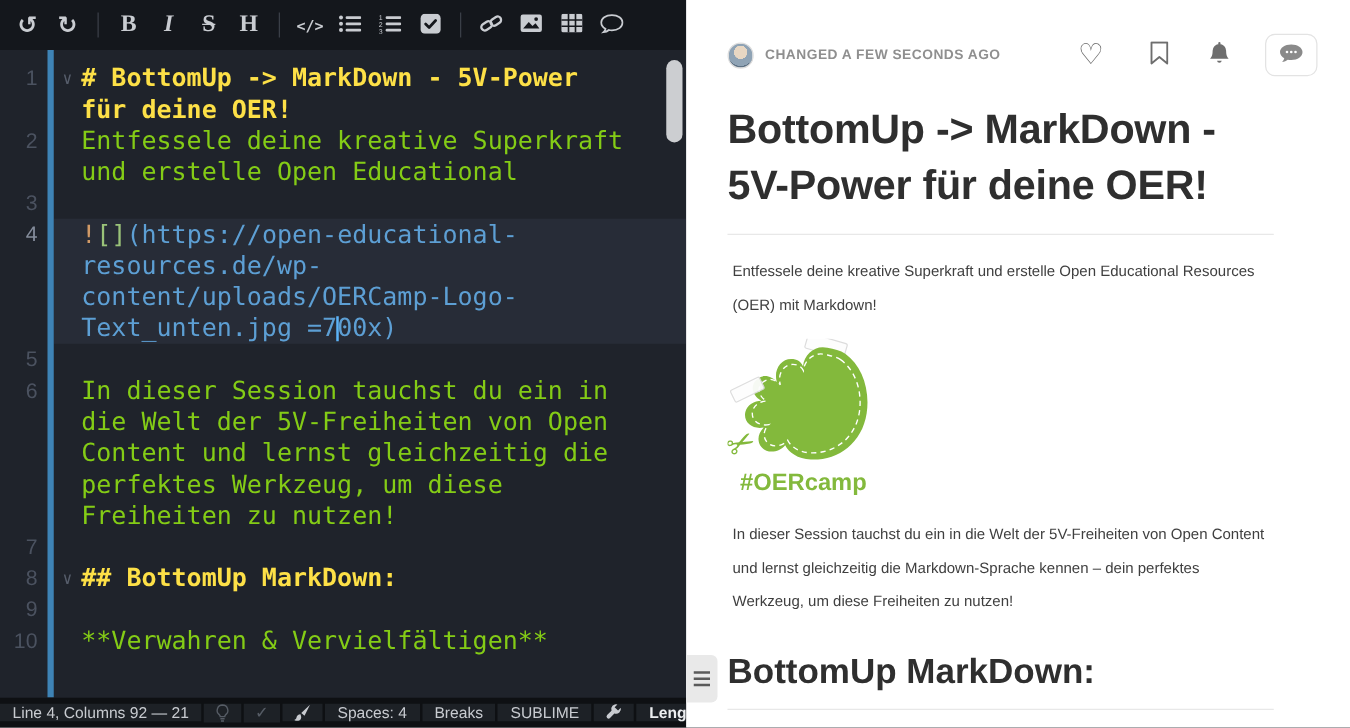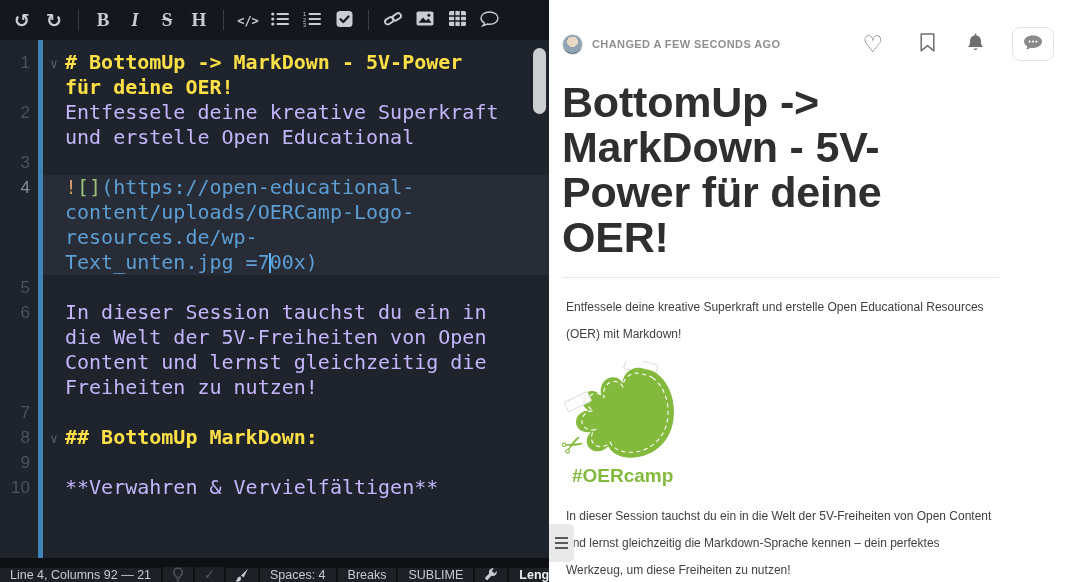--- a/index.html
+++ b/index.html
@@ -21,51 +21,51 @@
   .code-area{flex:1 1 auto;position:relative;overflow:hidden;background:#1f232b;}
   .change-bar{position:absolute;left:38px;top:0;bottom:0;width:5px;background:#3e83b5;}
   .code-lines{position:absolute;top:10px;left:0;right:0;font-family:"DejaVu Sans Mono",monospace;font-size:20px;line-height:25px;}
   .cm-line{position:relative;padding-left:65px;}
   .cm-line.active{background:linear-gradient(90deg,transparent 43px,#272c37 43px);}
   .lnum{position:absolute;left:0;top:0;width:30px;text-align:right;color:#4b5260;font-size:17px;line-height:25px;font-family:"Liberation Sans",sans-serif;}
   .cm-line.active .lnum{color:#848c9b;}
   .fold{position:absolute;left:45px;top:1px;width:18px;text-align:center;color:#565d6b;font-size:13px;line-height:25px;}
   .row{height:25px;white-space:pre;}
   .tok-h{color:#fde047;font-weight:bold;}
-  .tok-t{color:#c4b5fd;}
+  .tok-t{color:#84cc16;}
   .tok-u{color:#5d9fd4;}
   .tok-b{color:#d19a66;}
   .tok-k{color:#9ac379;}
   .caret{display:inline-block;width:2px;height:20px;background:#5cb3f8;vertical-align:-4px;margin:0 -1px;}
   .scroll-thumb{position:absolute;right:3px;top:8px;width:13px;height:66px;border-radius:7px;background:#ccced1;}
 
-  .statusbar{flex:0 0 24px;height:24px;background:#0e1013;display:flex;align-items:flex-end;font-size:12.5px;color:#c8cbd0;overflow:hidden;}
+  .statusbar{flex:0 0 24px;height:24px;background:#0e1013;display:flex;align-items:center;font-size:12.5px;color:#c8cbd0;overflow:hidden;}
   .sb-seg{background:#1d2126;margin-right:2px;display:flex;align-items:center;padding:0 10px;white-space:nowrap;}
   .sb-seg.icon-seg{padding:0 9px;}
   .sb-seg.dim{color:#565c65;}
   .sb-seg.bold{font-weight:bold;color:#eceef0;}
   .sb-seg.grow{flex:1;}
   .sb-check{font-size:13px;font-family:"DejaVu Sans",sans-serif;}
 
   
-  .preview-pane{flex:1;background:#fff;position:relative;overflow:hidden;color:#3f3f3f;}
+  .preview-pane{flex:1;background:#fff;position:relative;overflow:hidden;color:#3f3f3f;padding-left:20px;}
   .pv-header{display:flex;align-items:center;padding:27px 26px 0 13px;}
   .pv-avatar{width:21px;height:21px;border-radius:50%;flex:0 0 21px;border:1px solid #ddd;box-sizing:border-box;
     background:radial-gradient(circle at 50% 36%,#e8d7c3 0 34%,#8fa3b5 35% 70%,#5d7184 71%);}
   .pv-changed{font-size:11px;font-weight:bold;color:#8f8f8f;letter-spacing:.4px;margin-left:9px;}
   .pv-hicons{margin-left:auto;display:flex;align-items:center;}
   .pv-heart{font-size:23px;color:#6e6e6e;line-height:1;font-family:"DejaVu Sans",sans-serif;background:none;border:none;padding:0;cursor:pointer;}
   .pv-icbtn{background:none;border:none;padding:0;color:#6e6e6e;display:flex;align-items:center;cursor:pointer;}
   .pv-bookmark{margin-left:37px;}
   .pv-bell{margin-left:31px;}
   .pv-comment-btn{width:42px;height:34px;border:1px solid #e3e3e3;border-radius:8px;background:#fff;color:#8a8a8a;
     display:flex;align-items:center;justify-content:center;margin-left:27px;cursor:pointer;}
 
   .pv-body{padding:0 0 0 13px;width:437px;}
-  .pv-title{font-size:43px;line-height:45px;font-weight:bold;color:#2f2f2f;margin:19px 0 0;letter-spacing:-.2px;}
+  .pv-title{font-size:33px;line-height:45px;font-weight:bold;color:#2f2f2f;margin:19px 0 0;letter-spacing:-.2px;}
   .pv-hr{border:none;border-top:1px solid #e8e8e8;margin:17px 0 0;}
   .pv-p{font-size:12px;line-height:27px;margin:16px 4px 0;color:#3f3f3f;}
   .pv-logo{margin:13px 0 0;}
   .pv-logo-caption{font-size:19px;font-weight:bold;color:#83b93c;margin:0 0 0 10px;}
   .pv-h2{font-size:28px;line-height:34px;font-weight:bold;color:#2f2f2f;margin:25px 0 0;padding-bottom:13px;border-bottom:1px solid #e8e8e8;}
 
   .toc-tab{position:absolute;left:0;top:524px;width:25px;height:38px;background:#e9e9e9;border:none;
     border-radius:0 5px 5px 0;display:flex;flex-direction:column;justify-content:center;align-items:center;gap:3px;cursor:pointer;padding:0;}
   .toc-line{width:13px;height:2px;background:#5a5a5a;}
 </style>
@@ -181,33 +181,34 @@
             <div class="row"><span class="tok-t">Entfessele deine kreative Superkraft</span></div>
             <div class="row"><span class="tok-t">und erstelle Open Educational</span></div>
           </div>
           <div class="cm-line">
             <span class="lnum">3</span>
             <div class="row"></div>
           </div>
           <div class="cm-line active">
             <span class="lnum">4</span>
             <div class="row"><span class="tok-b">!</span><span class="tok-k">[]</span><span class="tok-u">(https://open-educational-</span></div>
+            <div class="row"><span class="tok-u">resources.de/wp-</span></div>
             <div class="row"><span class="tok-u">content/uploads/OERCamp-Logo-</span></div>
-            <div class="row"><span class="tok-u">resources.de/wp-</span></div>
             <div class="row"><span class="tok-u">Text_unten.jpg =7</span><span class="caret"></span><span class="tok-u">00x)</span></div>
           </div>
           <div class="cm-line">
             <span class="lnum">5</span>
             <div class="row"></div>
           </div>
           <div class="cm-line">
             <span class="lnum">6</span>
             <div class="row"><span class="tok-t">In dieser Session tauchst du ein in</span></div>
             <div class="row"><span class="tok-t">die Welt der 5V-Freiheiten von Open</span></div>
             <div class="row"><span class="tok-t">Content und lernst gleichzeitig die</span></div>
+            <div class="row"><span class="tok-t">perfektes Werkzeug, um diese</span></div>
             <div class="row"><span class="tok-t">Freiheiten zu nutzen!</span></div>
           </div>
           <div class="cm-line">
             <span class="lnum">7</span>
             <div class="row"></div>
           </div>
           <div class="cm-line">
             <span class="lnum">8</span>
             <span class="fold">∨</span>
             <div class="row"><span class="tok-h">## BottomUp MarkDown:</span></div>

